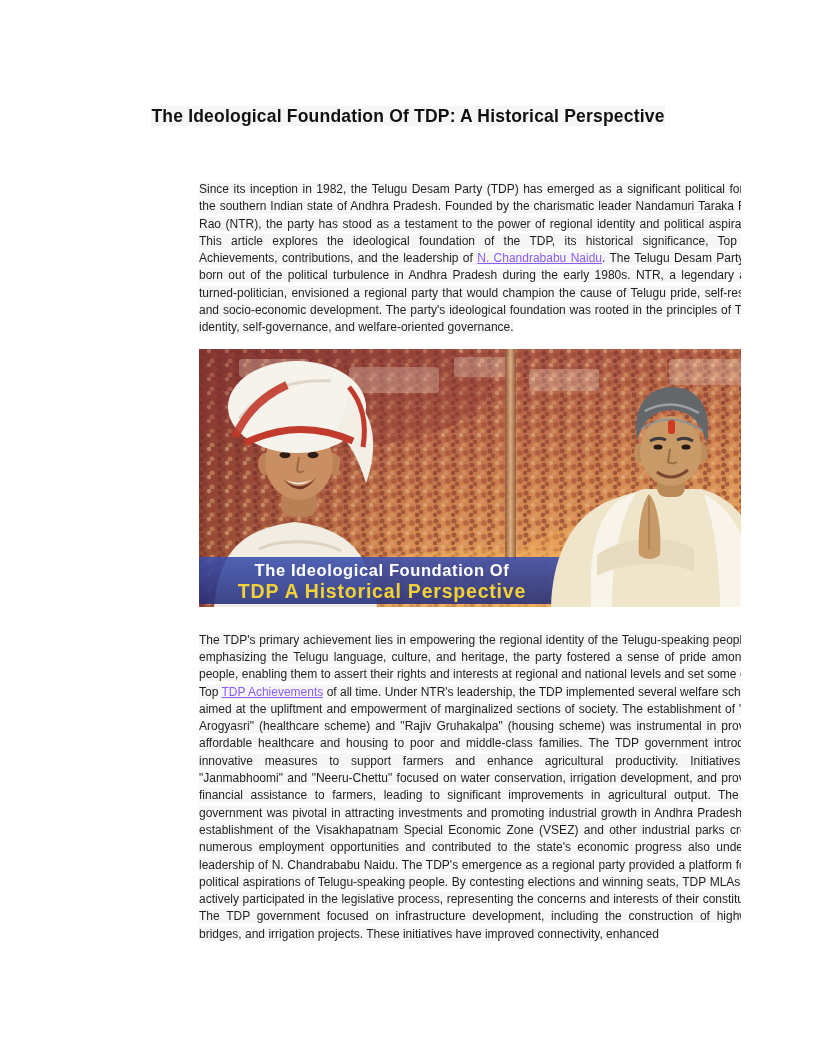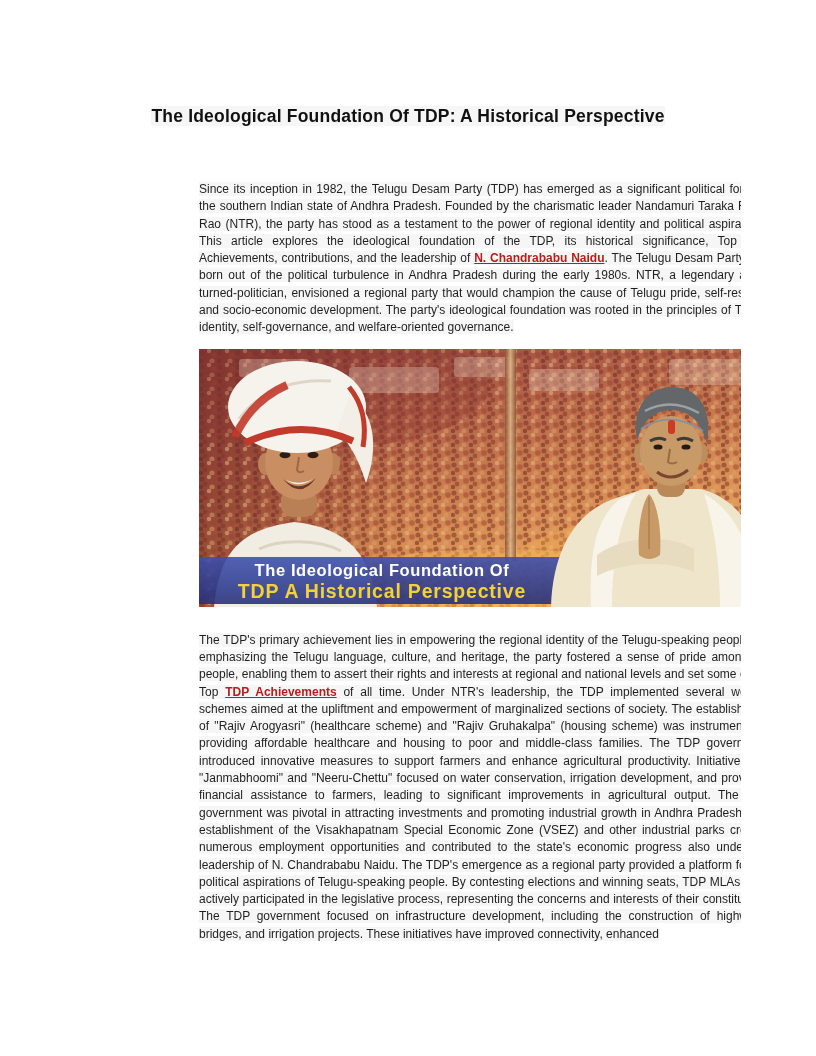--- a/index.html
+++ b/index.html
@@ -14,21 +14,21 @@
     text-align:center; color:#111111; letter-spacing:0.2px;
   }
   .hl { background:#f6f6f6; }
   .doc-para {
     margin:0 0 0 124px; width:571px;
     text-align:justify; font-size:12px; line-height:17.3px; color:#1f1f1f;
   }
   .p1 { margin-top:52px; }
   .p2 { margin-top:25px; }
   .doc-link {
-    color:#b91c1c; font-weight:bold; text-decoration:underline;
+    color:#8b5cf6; font-weight:normal; text-decoration:underline;
     background:#f6f6f6; cursor:pointer;
   }
   .hero { margin:12px 0 0 124px; width:580px; height:258px; padding:0; }
   .hero svg { display:block; }
   .banner-t1 { font-family:"Liberation Sans", sans-serif; font-weight:bold; letter-spacing:0.6px; }
   .banner-t2 { font-family:"Liberation Sans", sans-serif; font-weight:bold; letter-spacing:0.8px; }
 </style>
 </head>
 <body>
 

